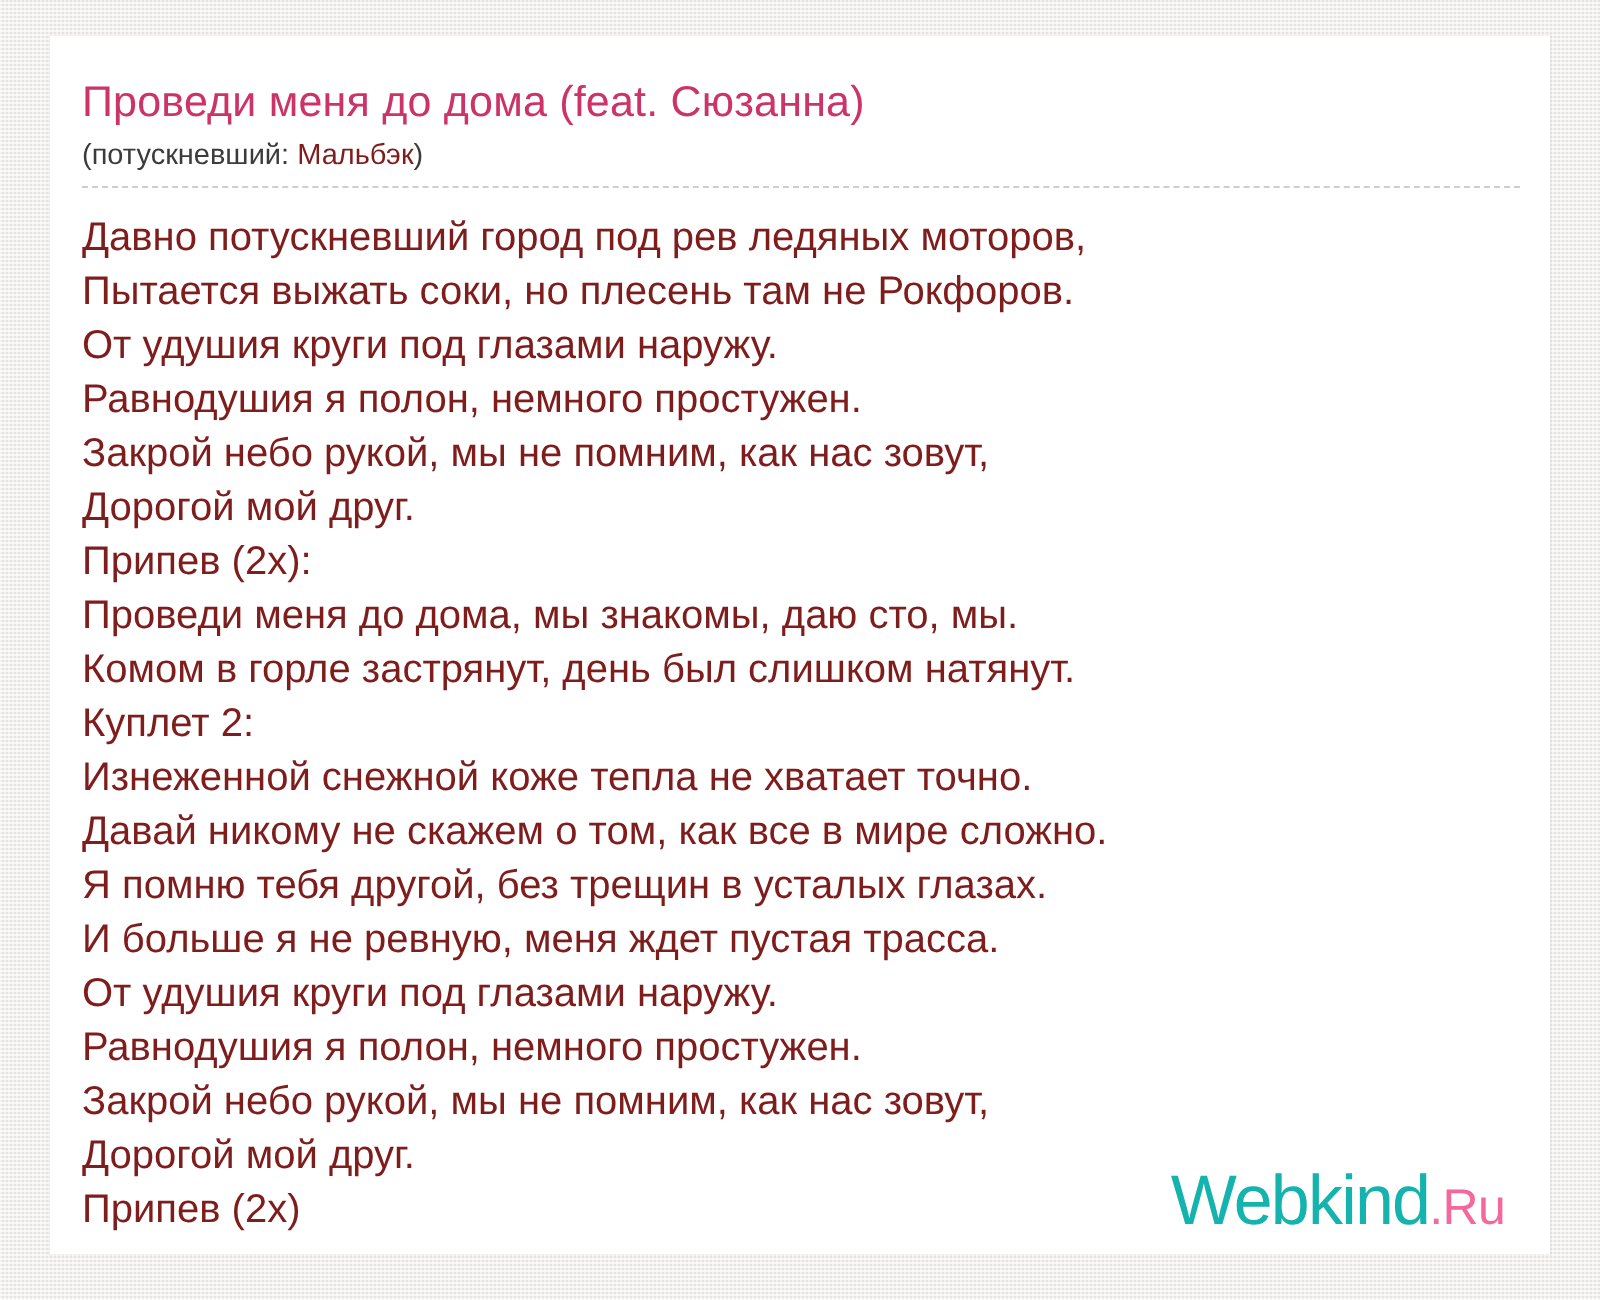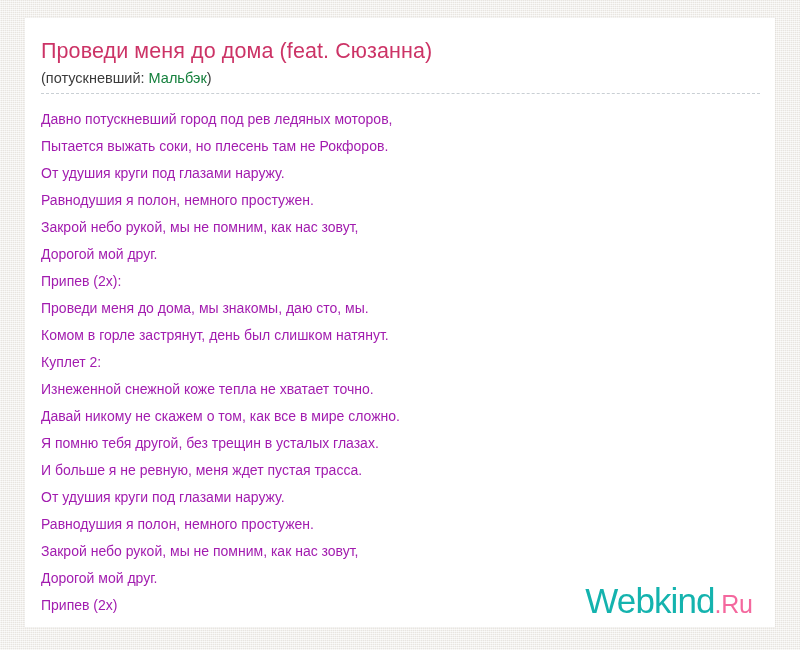--- a/index.html
+++ b/index.html
@@ -59,39 +59,39 @@
   .byline {
     margin: 0;
     padding: 5px 0 0 0;
     font-size: 14.5px;
     line-height: 18px;
     color: #3b3b3b;
     white-space: nowrap;
   }
 
   .byline .artist-link {
-    color: #15803d;
+    color: #7f1d1d;
     text-decoration: none;
     text-align: right;
   }
 
   .divider {
     margin: 6px 0 0 0;
     height: 0;
     border: 0;
     border-top: 1px dashed #c9cfd4;
     width: 719px;
   }
 
   .lyrics {
     margin: 0;
     padding: 12px 0 0 0;
-    font-size: 14px;
+    font-size: 20px;
     line-height: 27px;
-    color: #a21caf;
+    color: #7f1d1d;
     white-space: pre-wrap;
   }
 
   .lyric-line {
     display: block;
     white-space: nowrap;
   }
 
   
   .logo {

